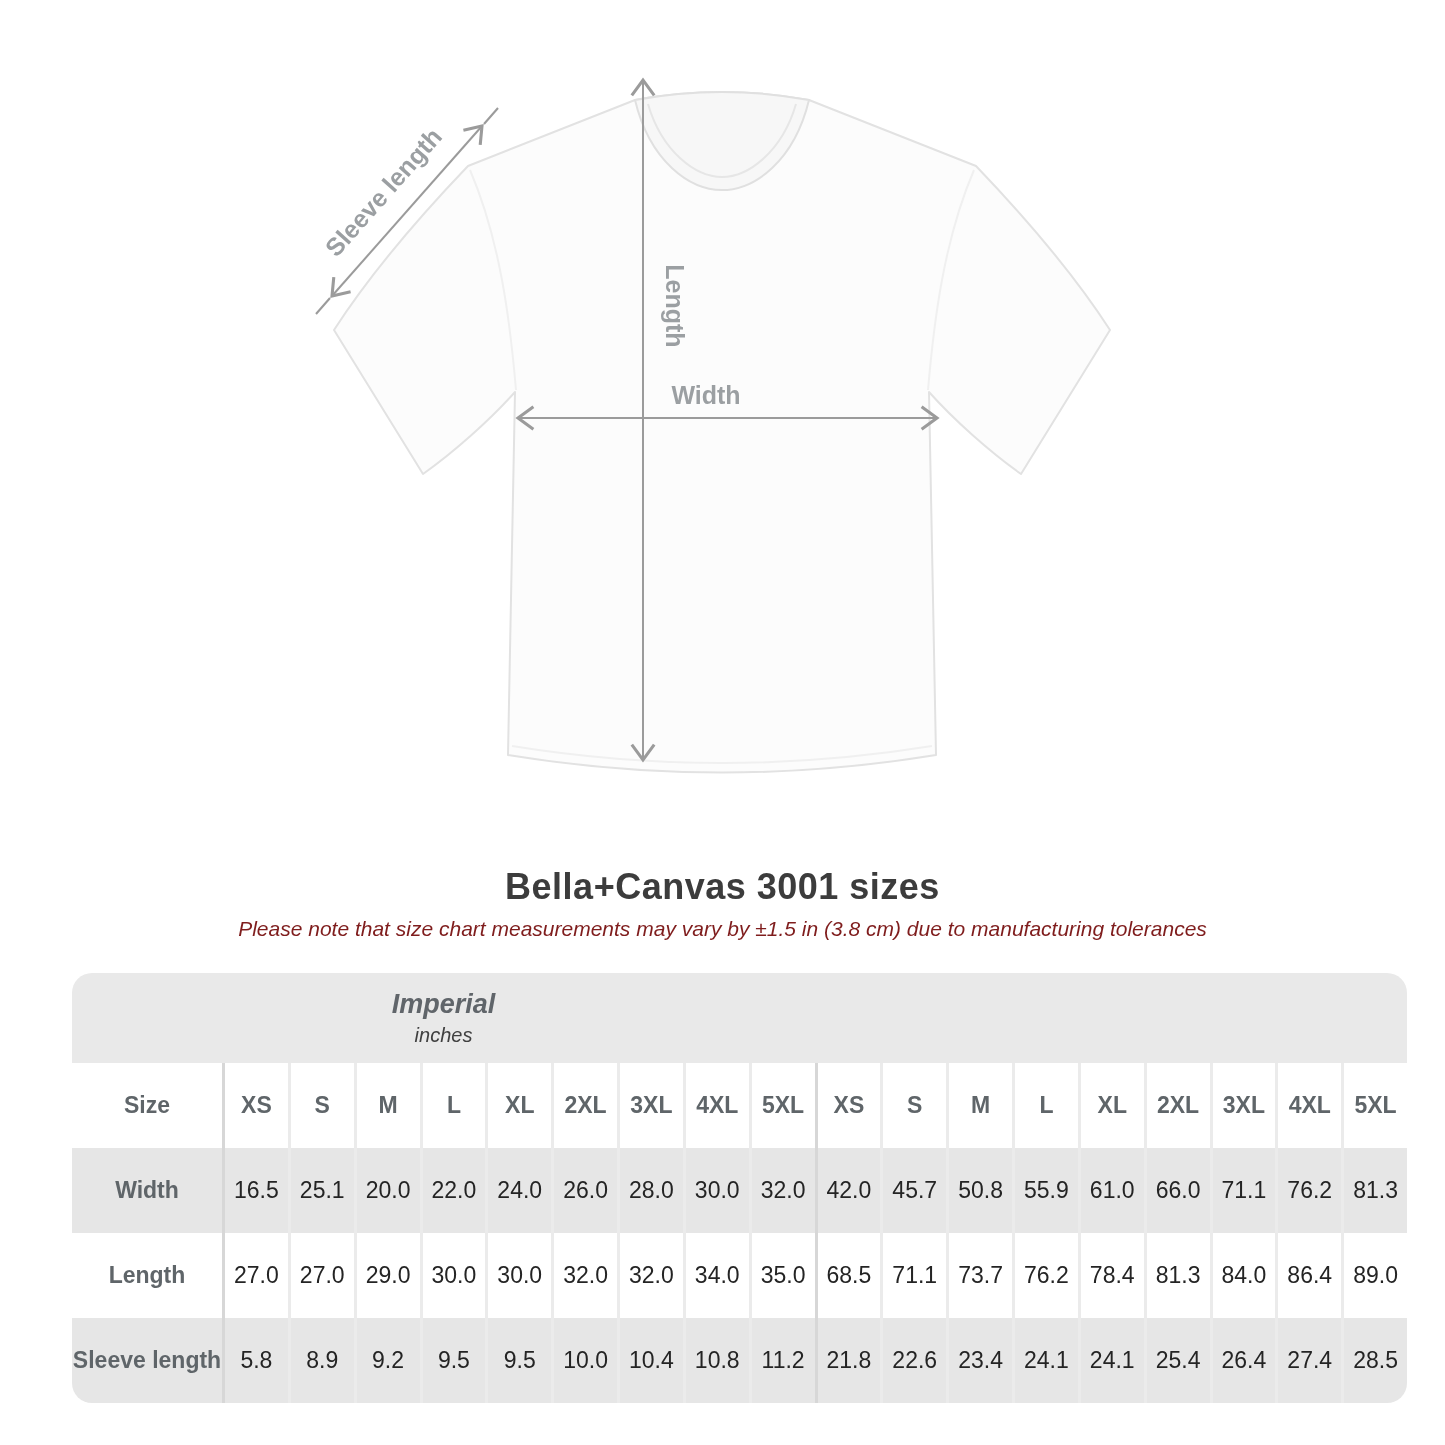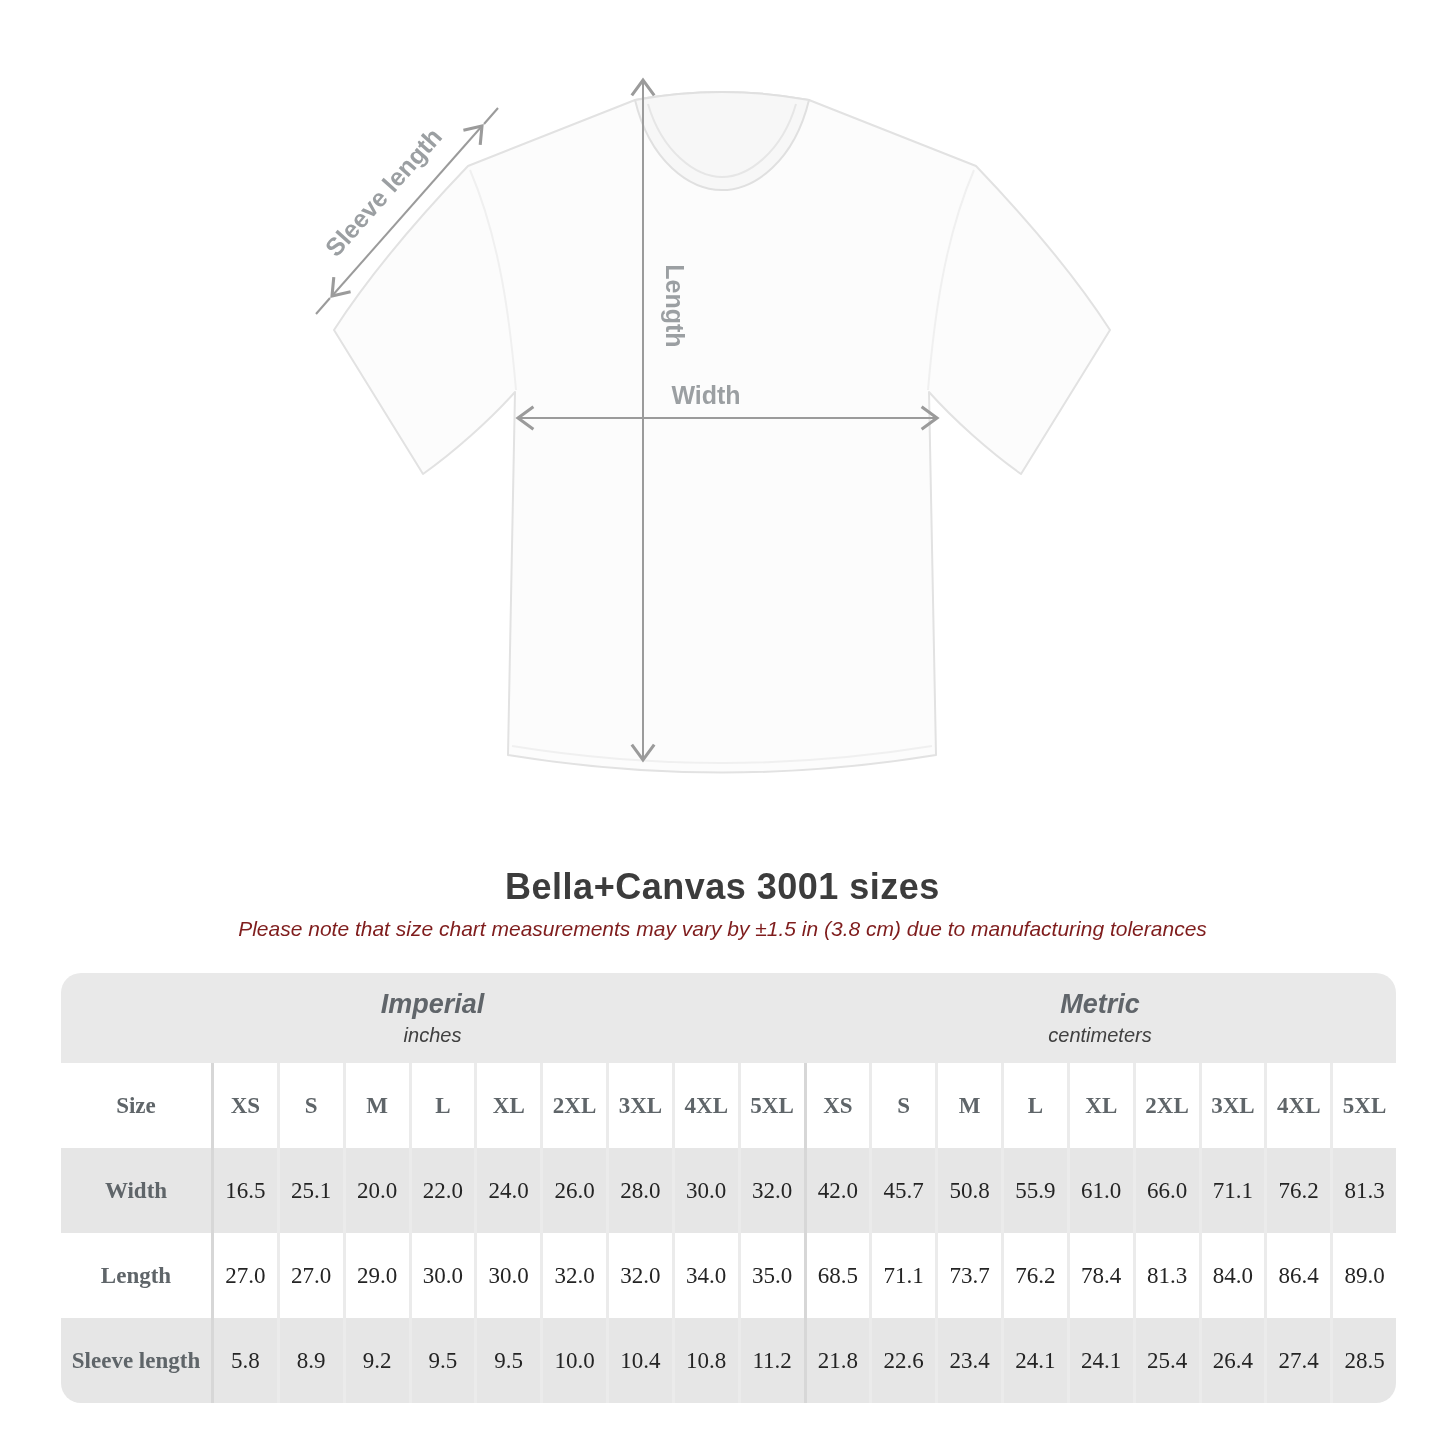--- a/index.html
+++ b/index.html
@@ -18,39 +18,38 @@
     position:absolute;left:0;top:866px;width:1445px;
     text-align:center;font-size:36px;font-weight:bold;color:#3c3c3c;
     letter-spacing:0.5px;
   }
   .chart-subtitle{
     position:absolute;left:0;top:917px;width:1445px;
     text-align:center;font-style:italic;font-size:21px;color:#7f1d1d;
   }
   
   .tbl{
-    position:absolute;left:61px;top:973px;width:1335px;
+    position:absolute;left:72px;top:973px;width:1335px;
   }
   .band{
     display:flex;height:90px;background:#e9e9e9;
     border-radius:20px 20px 0 0;
   }
   .band .half{
     display:flex;flex-direction:column;justify-content:center;align-items:center;
     gap:4px;
   }
   .band .half.imperial{width:743px;}
   .band .half.metric{width:592px;}
   .band .sec-label{font-size:27px;font-weight:bold;font-style:italic;color:#60656a;}
   .band .sec-unit{font-size:20px;font-style:italic;color:#404040;}
   .grid{
     display:grid;
     grid-template-columns:150px repeat(18, 1fr);
     grid-auto-rows:85px;
-    font-family:Liberation Serif, serif;
   }
   .c{
     display:flex;align-items:center;justify-content:center;
     font-size:23px;color:#242424;background:#ffffff;
   }
   .c.lab{font-weight:bold;color:#5f6569;}
   .c.alt{background:#e6e6e6;}
   .c.min{border-left:3px solid #ebebeb;}
   .c.maj{border-left:3px solid #d7d7d7;}
   .c.bl{border-radius:0 0 0 20px;}
@@ -113,24 +112,20 @@
   </div>
 
   <div class="chart-title">Bella+Canvas 3001 sizes</div>
   <div class="chart-subtitle">Please note that size chart measurements may vary by ±1.5 in (3.8 cm) due to manufacturing tolerances</div>
 
   <div class="tbl">
     <div class="band">
       <div class="half imperial">
         <div class="sec-label">Imperial</div>
         <div class="sec-unit">inches</div>
-      </div>
-      <div class="half metric">
-        <div class="sec-label">Metric</div>
-        <div class="sec-unit">centimeters</div>
       </div>
     </div>
     <div class="grid" id="size-grid">
         <div class="c lab">Size</div>
         <div class="c lab maj">XS</div>
         <div class="c lab min">S</div>
         <div class="c lab min">M</div>
         <div class="c lab min">L</div>
         <div class="c lab min">XL</div>
         <div class="c lab min">2XL</div>

